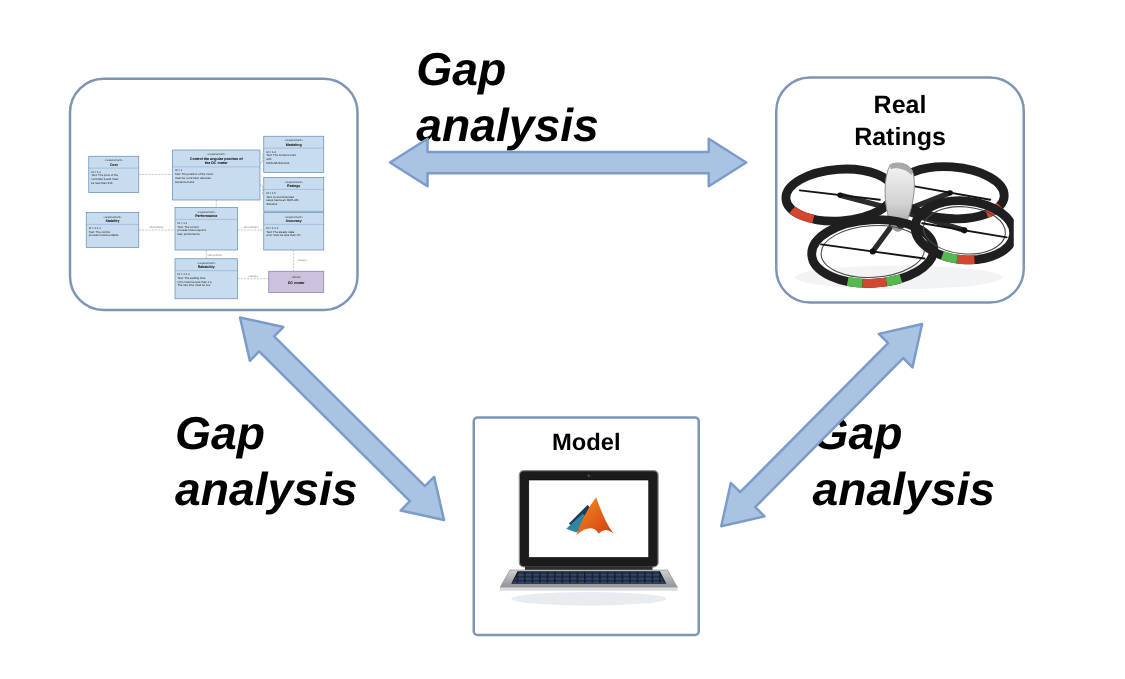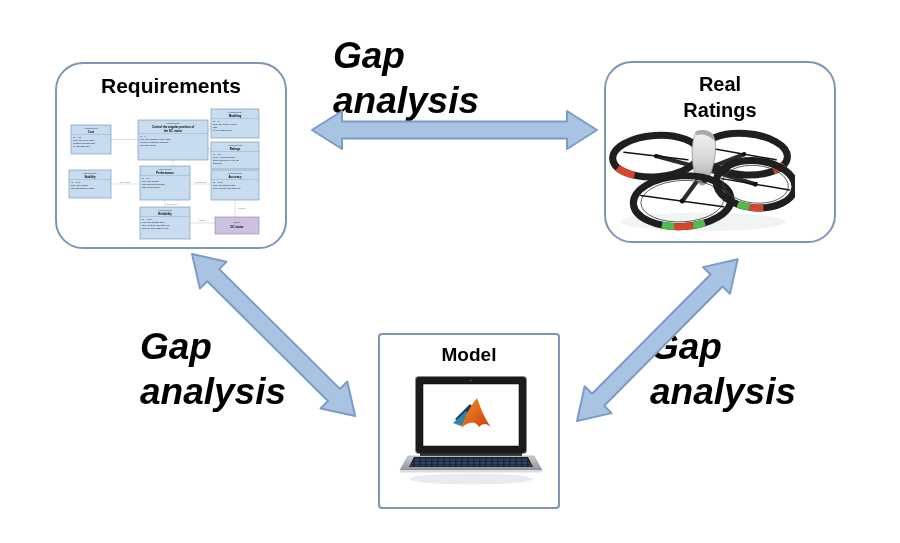--- a/index.html
+++ b/index.html
@@ -2,21 +2,21 @@
 <html><head>
 <meta charset="utf-8">
 <style>
   html,body{margin:0;padding:0;background:#fff;}
   .canvas{position:relative;width:900px;height:543px;background:#fff;overflow:hidden;
           font-family:"Liberation Sans",sans-serif;color:#000;}
   .card{position:absolute;background:#fff;border:2.5px solid #7E95B5;border-radius:28px;box-sizing:border-box;}
   .card-title{text-align:center;font-weight:bold;color:#000;}
   .req-card{left:55px;top:62px;width:232px;height:187px;}
   .req-card .card-title{font-size:21px;margin-top:10px;}
-  .real-card{left:604px;top:61px;width:232px;height:182px;}
+  .real-card{left:620px;top:61px;width:200px;height:182px;}
   .real-card .card-title{font-size:20px;line-height:1.3;margin-top:8px;}
   .model-card{left:378px;top:333px;width:182px;height:176px;border-radius:4px;}
   .model-card .card-title{font-size:19px;margin-top:9px;}
   .gap-label{position:absolute;text-align:left;font-weight:bold;font-size:37px;line-height:1.22;color:#000;font-style:italic;}
   .gl-top{left:333px;top:33px;width:200px;}
   .gl-left{left:140px;top:324px;width:140px;}
   .gl-right{left:650px;top:324px;width:145px;}
   .arrow-svg{position:absolute;}
   .arrow{stroke-width:2;stroke-linejoin:round;}
   .req-svg{position:absolute;left:8px;top:44px;}
@@ -66,21 +66,20 @@
     </g>
   </svg>
 
   <svg class="arrow-svg" style="left:563px;top:243px;" width="195" height="192" viewBox="0 0 195 192">
     <g transform="translate(14,178) rotate(-45.2)">
       <polygon class="arrow" points="0,0 30,-19 30,-8.5 198,-8.5 198,-19 228,0 198,19 198,8.5 30,8.5 30,19" fill="#A9C3E2" stroke="#7B9CC9"></polygon>
     </g>
   </svg>
 
   <div class="card req-card">
-    <div class="card-title">Requirements</div>
     <svg class="req-svg" width="214" height="132" viewBox="0 0 214 132">
 
       <g>
         <path class="conn" d="M46,31.5 H73"></path>
         <path class="conn" d="M143,22 H145 V15.5 H146"></path>
         <path class="conn" d="M143,40 H145 V47.5 H146"></path>
         <path class="conn" d="M108,52 V58"></path>
         <path class="conn" d="M46,76 H75"></path>
         <path class="conn" d="M125,76 H146"></path>
         <path class="conn" d="M100,92 V99"></path>

